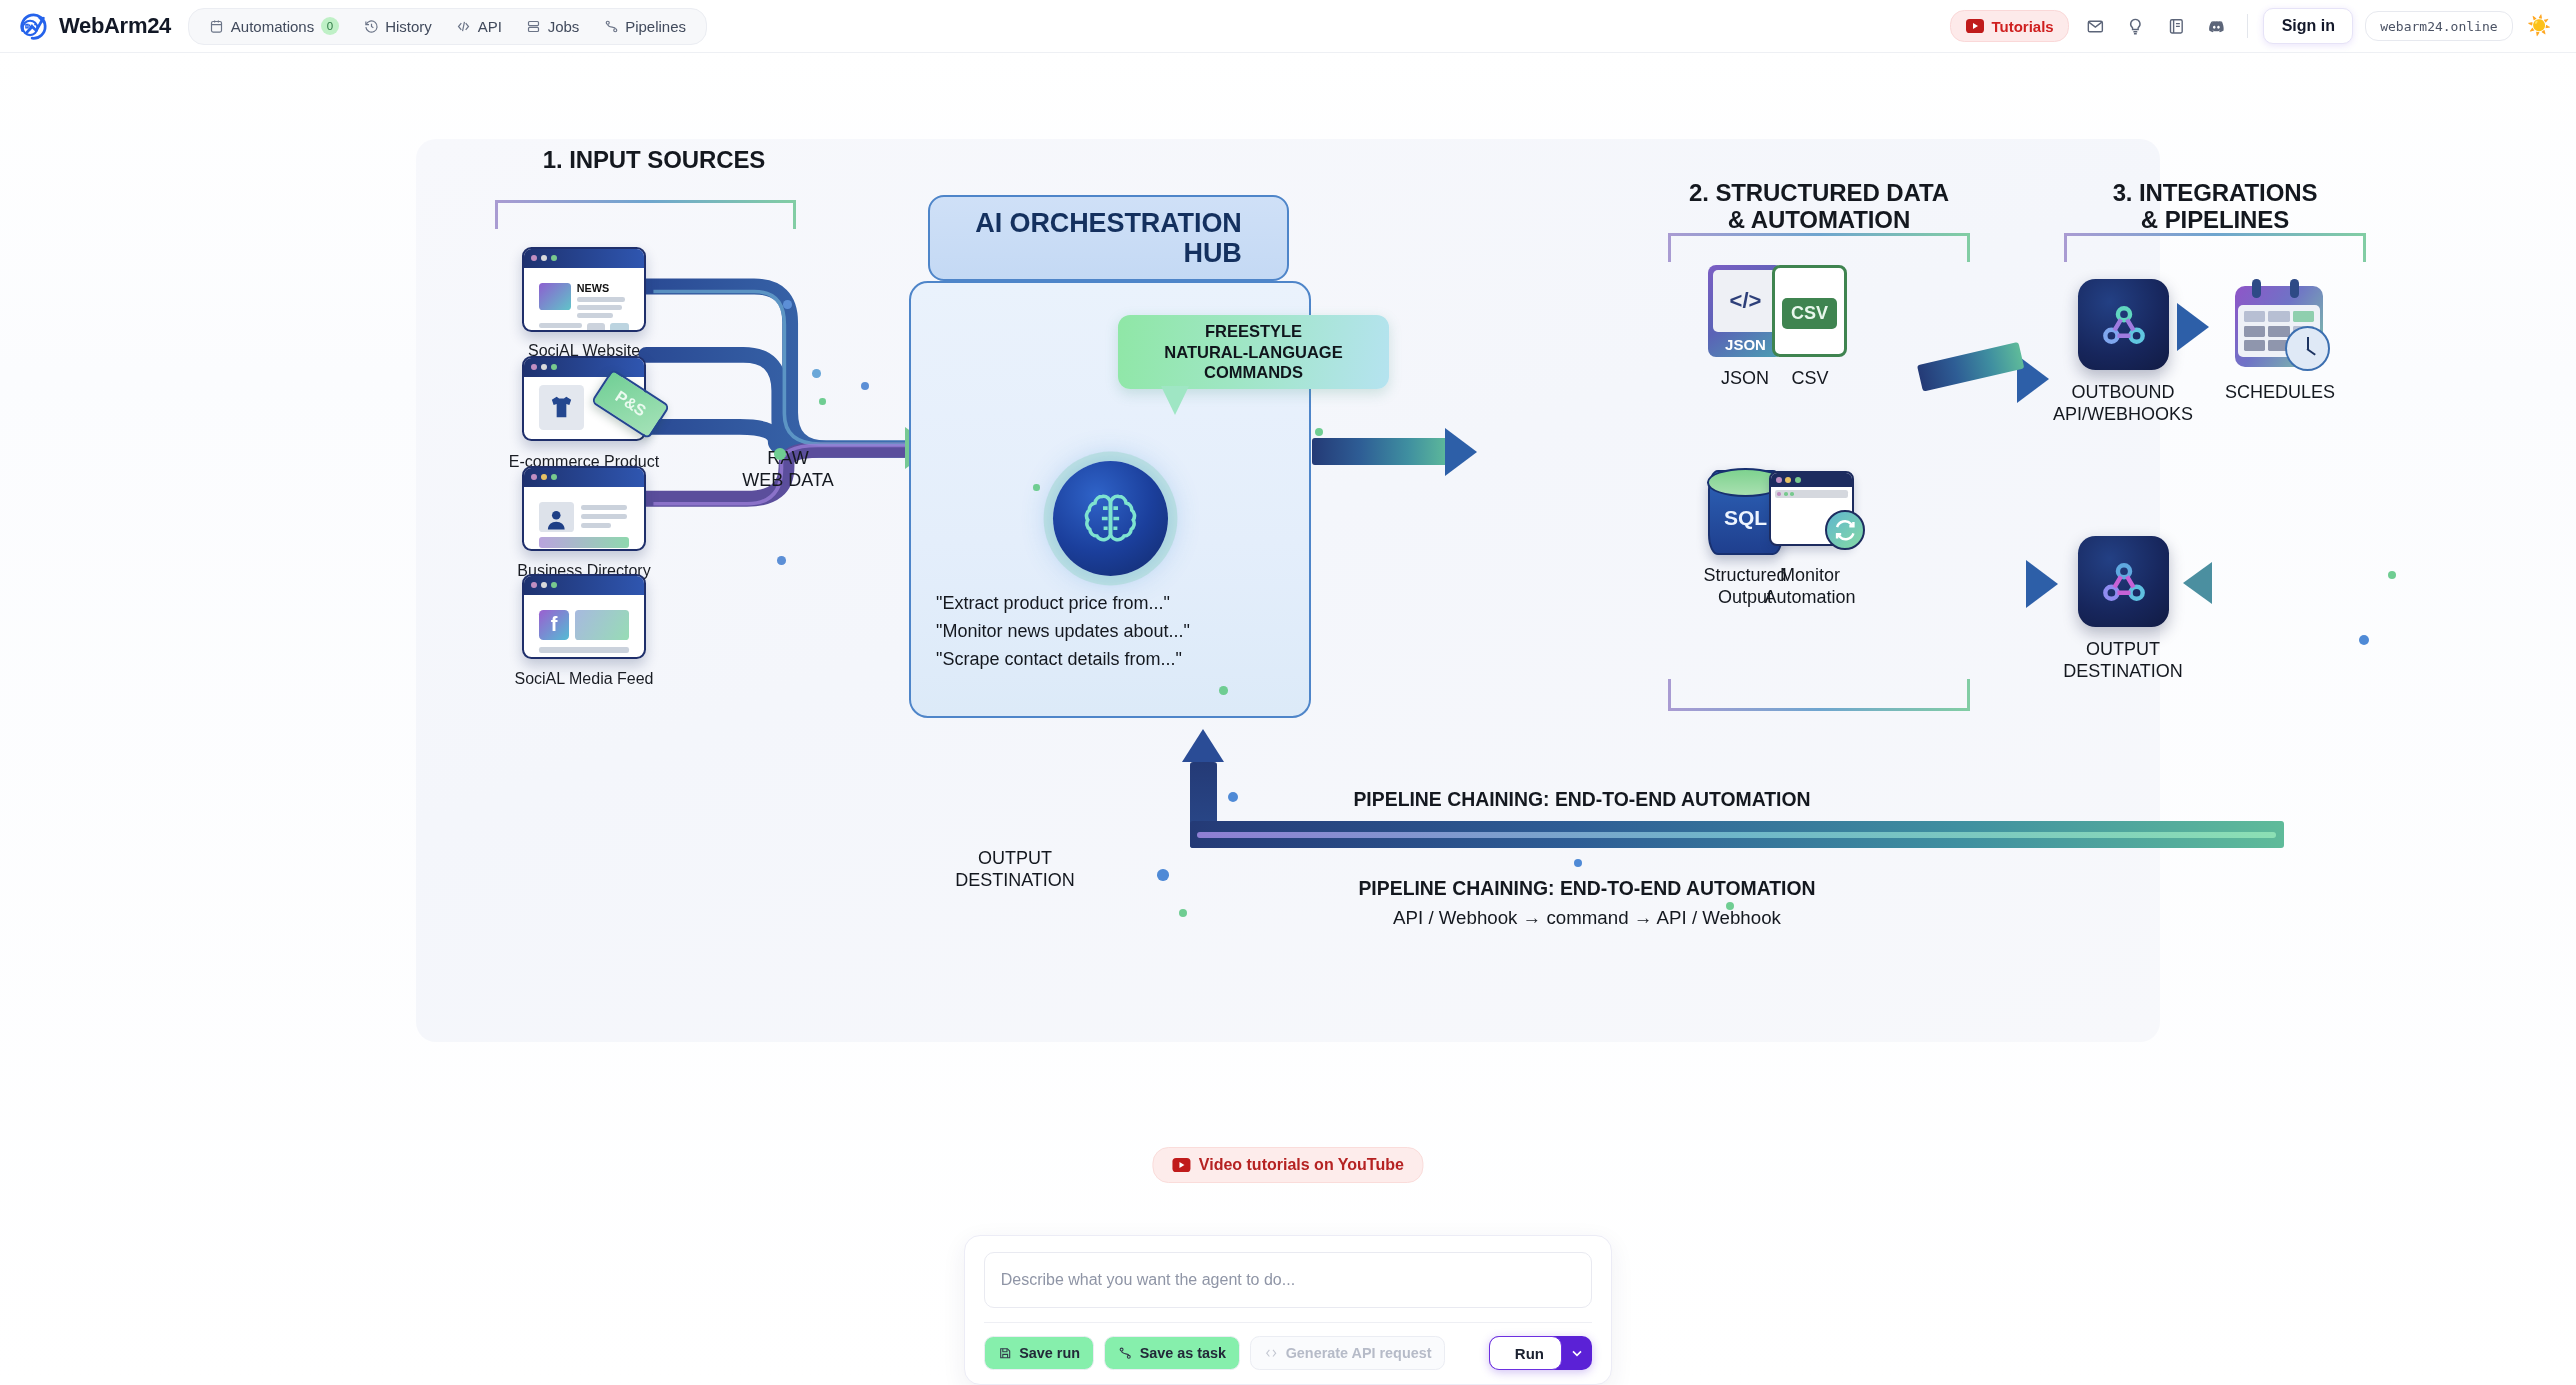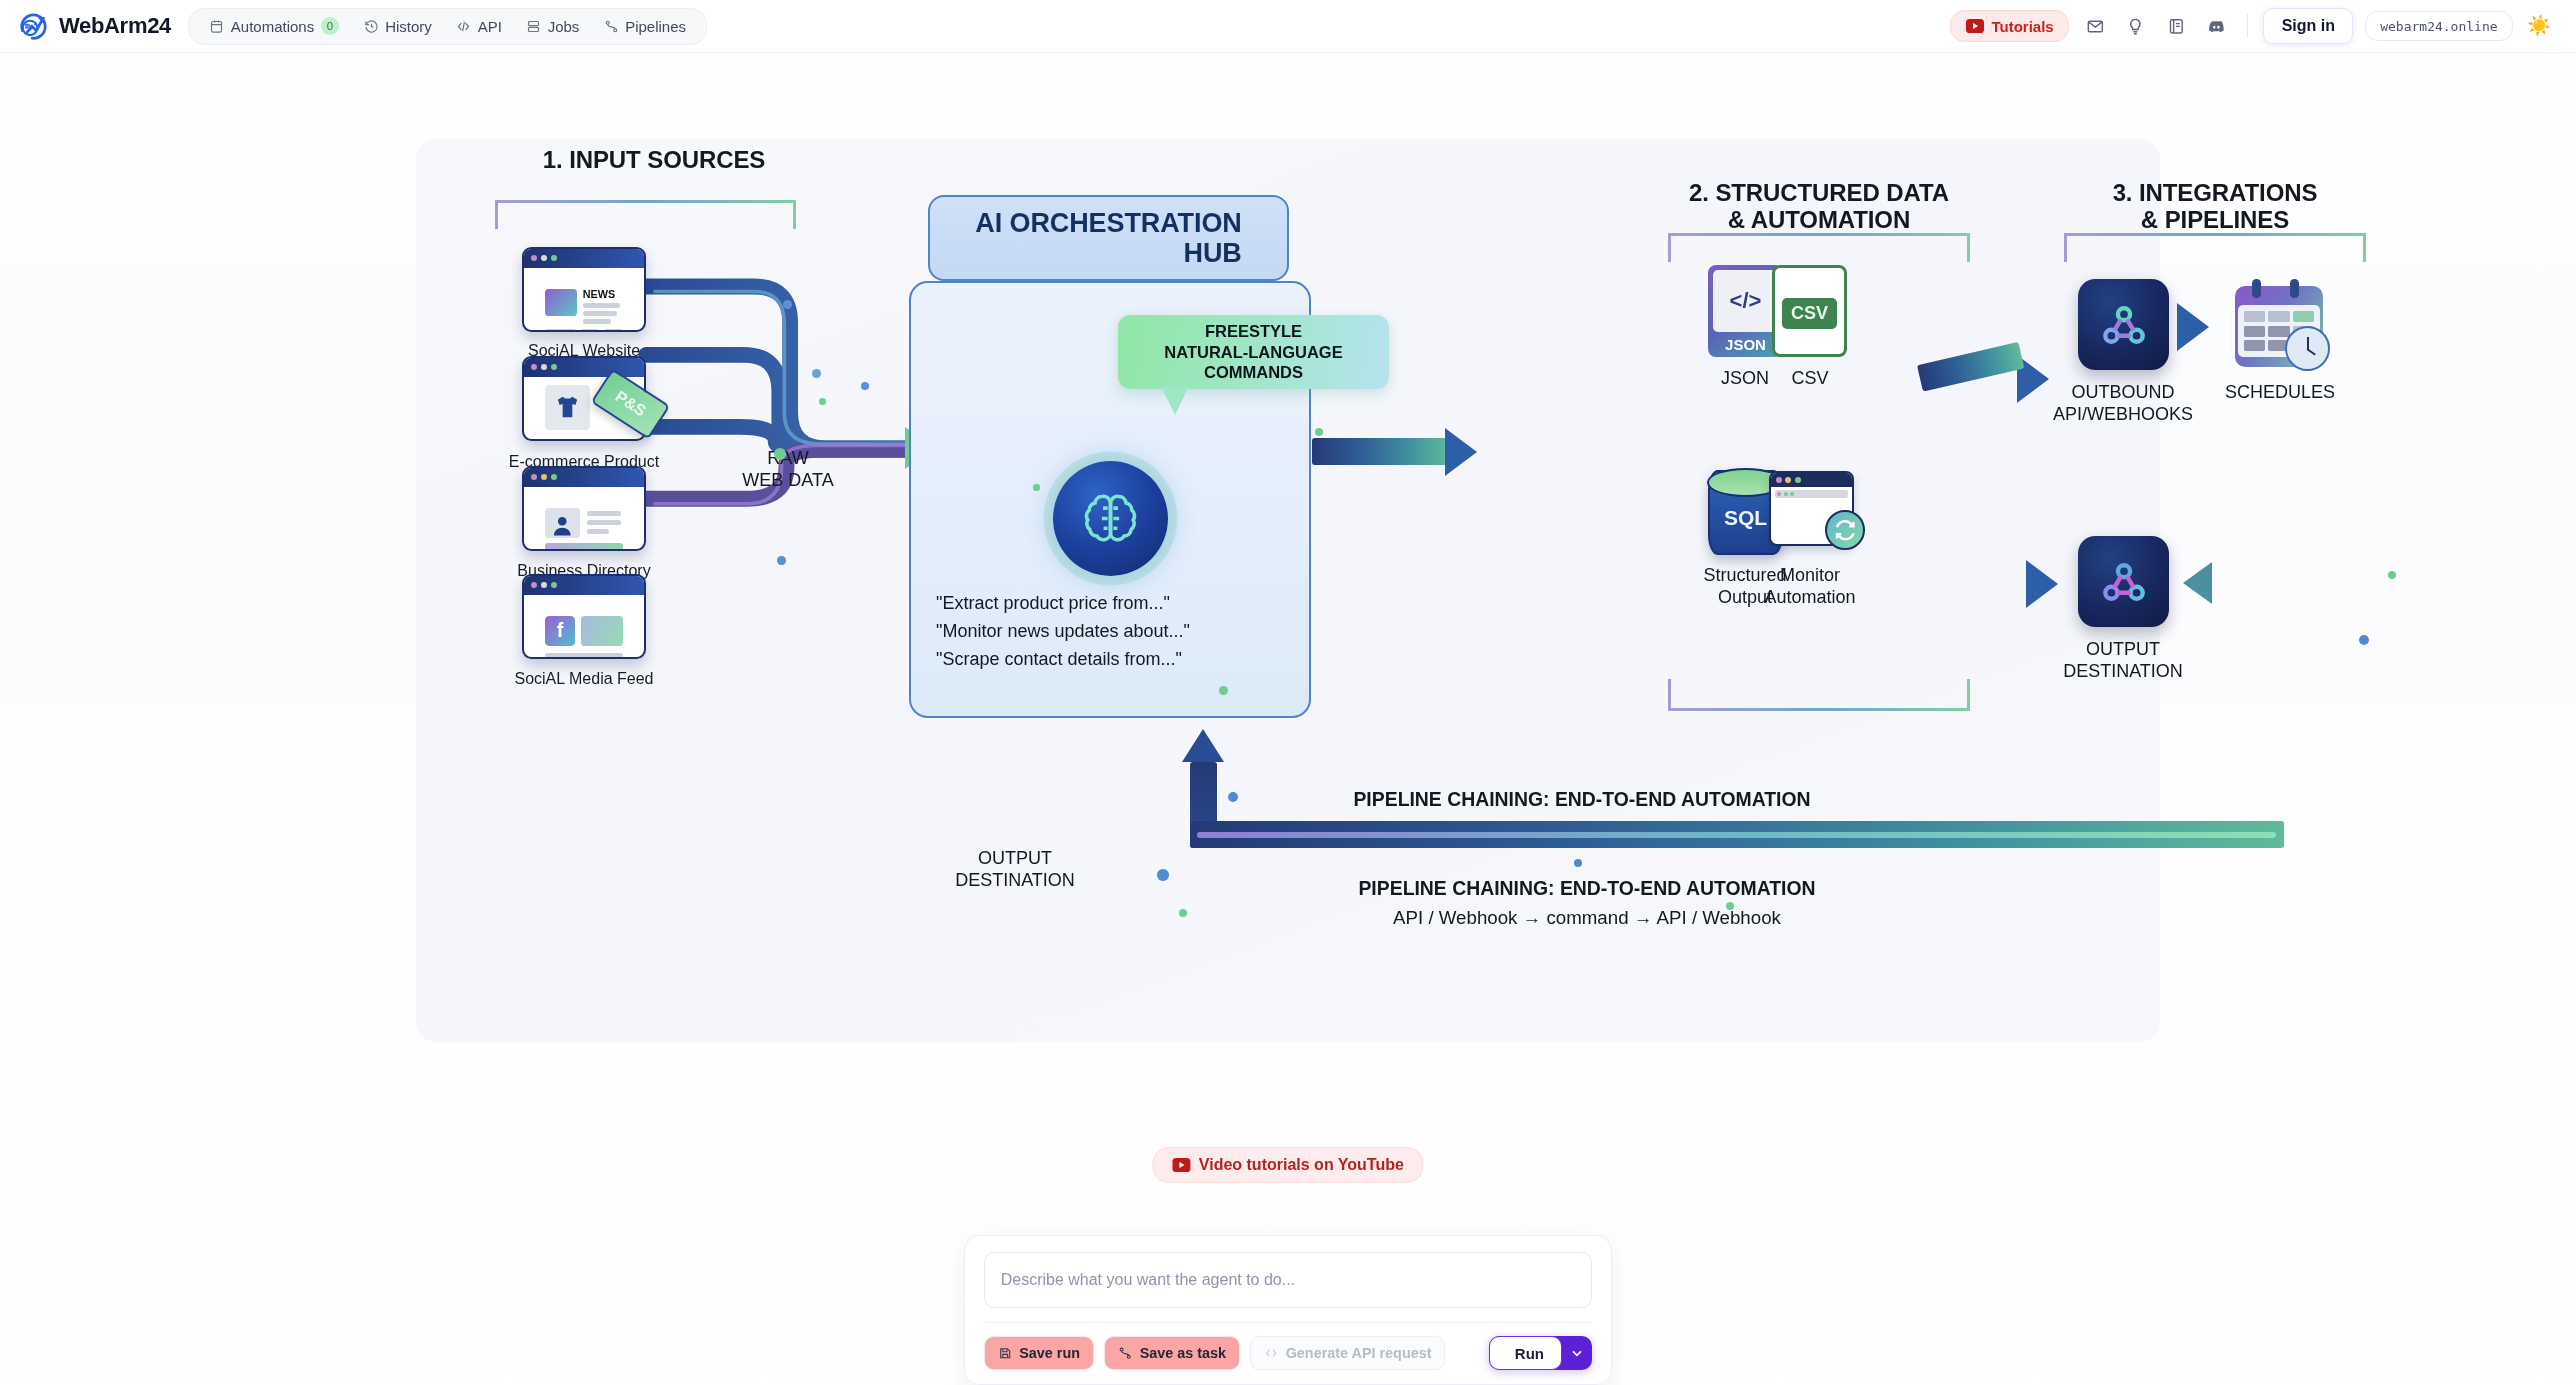--- a/index.html
+++ b/index.html
@@ -118,21 +118,21 @@
     border: 2.2px solid #1f2f6b;
     box-shadow: 0 6.5px 13px rgba(25,40,90,.22);
   }
   .bcard .bar {
     height: 18.7px; background: linear-gradient(90deg,#1e3270 0%,#2f56b0 100%);
     display: flex; align-items: center; gap: 4.3px; padding-left: 7.2px;
   }
   .dot { width: 5.8px; height: 5.8px; border-radius: 50%; }
   .dot.p { background: #c08ec0; } .dot.g { background: #d8d9db; }
   .dot.y { background: #e7c264; } .dot.gr { background: #78c98e; }
-  .bcard .body { padding: 21px; height: calc(100% - 18.7px); }
+  .bcard .body { padding: 15px; height: calc(100% - 18.7px); }
 
   .src-label {
     position: absolute; text-align: center; font-size: 16px; color: #1a1d24;
     white-space: nowrap; transform: translateX(-50%);
   }
   .line { background: #cbd2dc; border-radius: 2.2px; height: 5px; }
 
   
   .hub-head {
     position: absolute; left: 928px; top: 230px; width: 361px; height: 86px;
@@ -272,21 +272,21 @@
   .composer-input {
     width: 100%; height: 56px; border: 0.7px solid #e9eaf1; border-radius: 10px;
     padding: 0 16px; font-size: 16px; color: #1b2130; outline: none;
     font-family: "Liberation Sans", sans-serif; background: #fff;
   }
   .composer-input::placeholder { color: #8f95a6; }
   .composer-sep { height: 0.7px; background: #eeeff4; margin: 14.4px 0 13px 0; }
   .composer-actions { display: flex; align-items: center; gap: 10px; }
   .cbtn {
     display: flex; align-items: center; gap: 7.2px;
-    background: #fca5a5; border: 0.7px solid #ebedf3; border-radius: 9.4px;
+    background: #86efac; border: 0.7px solid #ebedf3; border-radius: 9.4px;
     padding: 8px 13px; font-size: 14.4px; font-weight: bold; color: #222838; cursor: pointer;
     white-space: nowrap;
   }
   .cbtn svg { width: 14.4px; height: 14.4px; color: #333a4b; }
   .cbtn.disabled { color: #b6bbc8; background: #fafbfd; cursor: default; }
   .cbtn.disabled svg { color: #c3c7d2; }
   .run-wrap {
     margin-left: auto; display: flex; align-items: stretch;
     border-radius: 10px; background: #5b21d6; overflow: hidden;
     box-shadow: 0 2.2px 10px rgba(91,33,214,.28);

